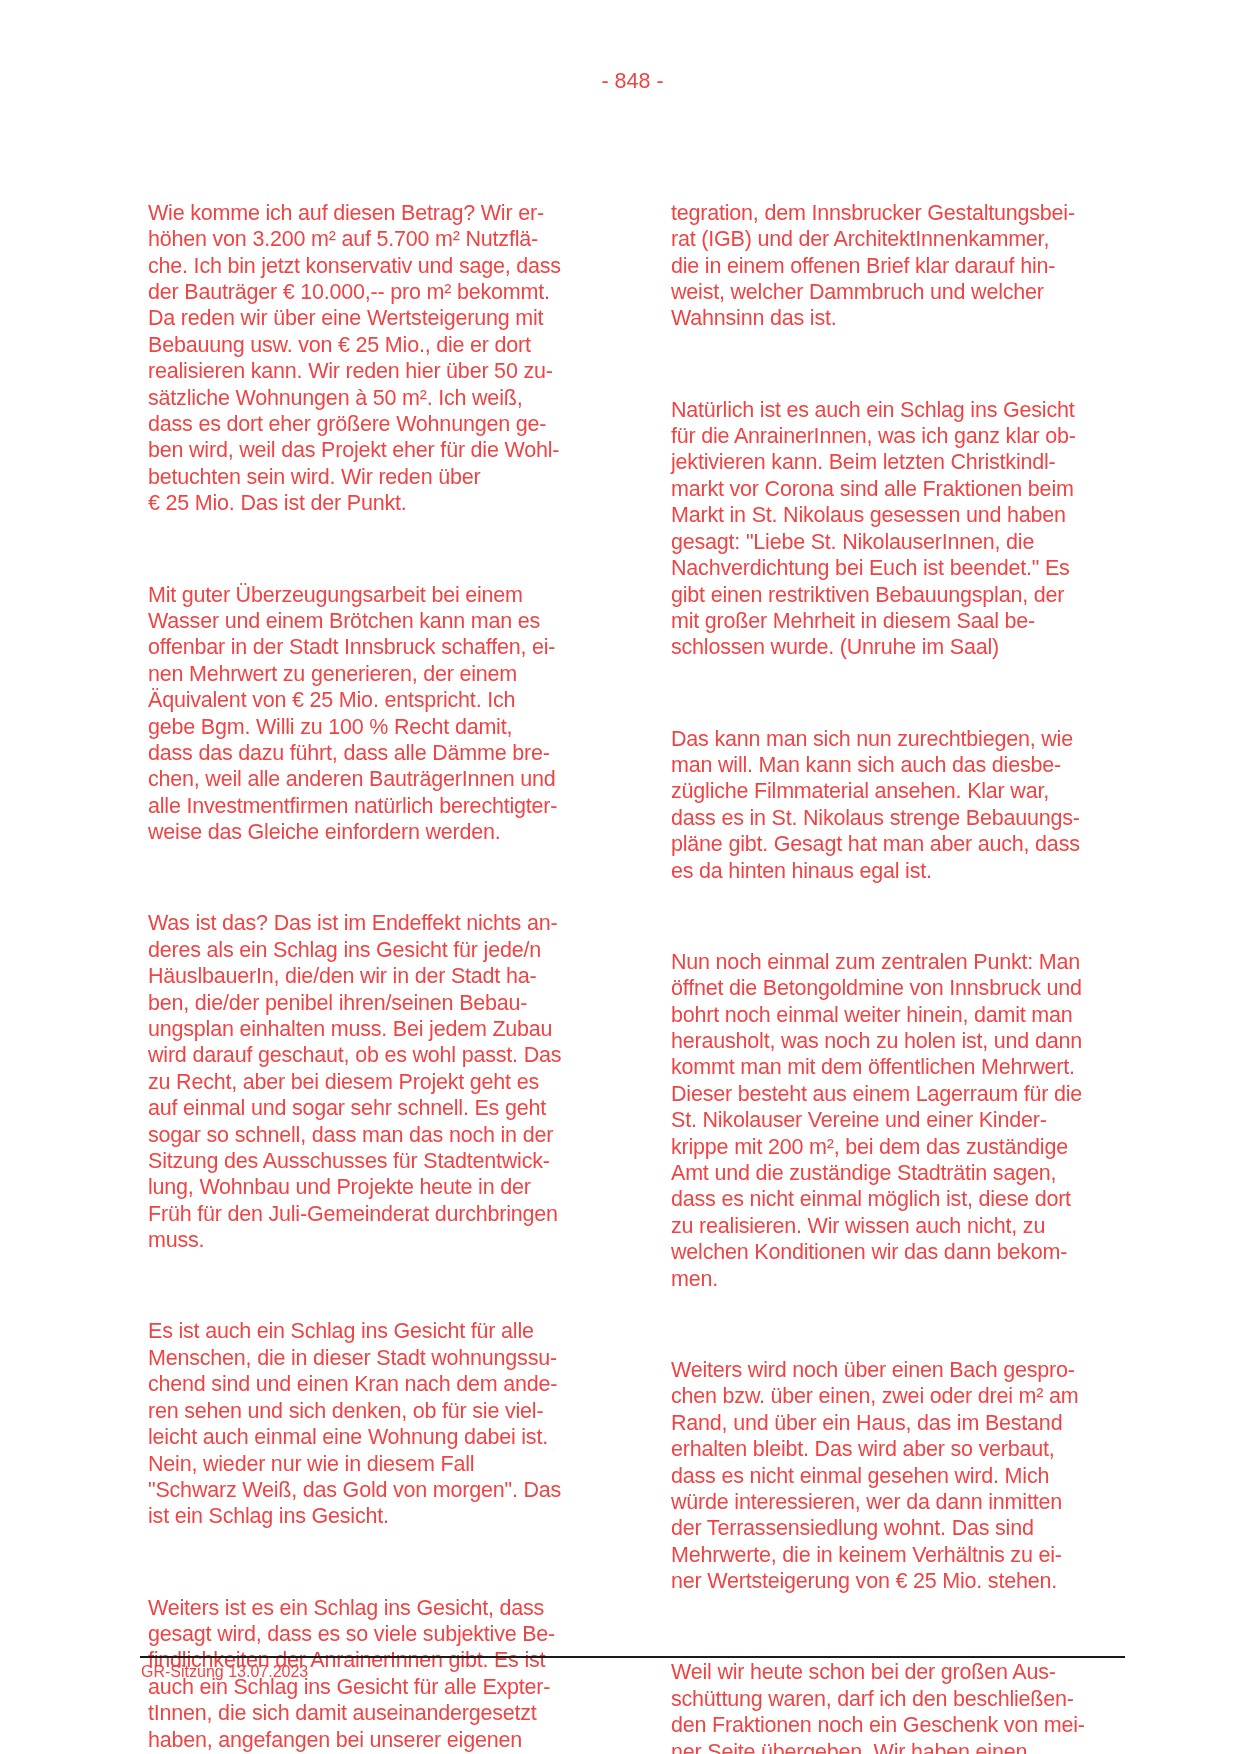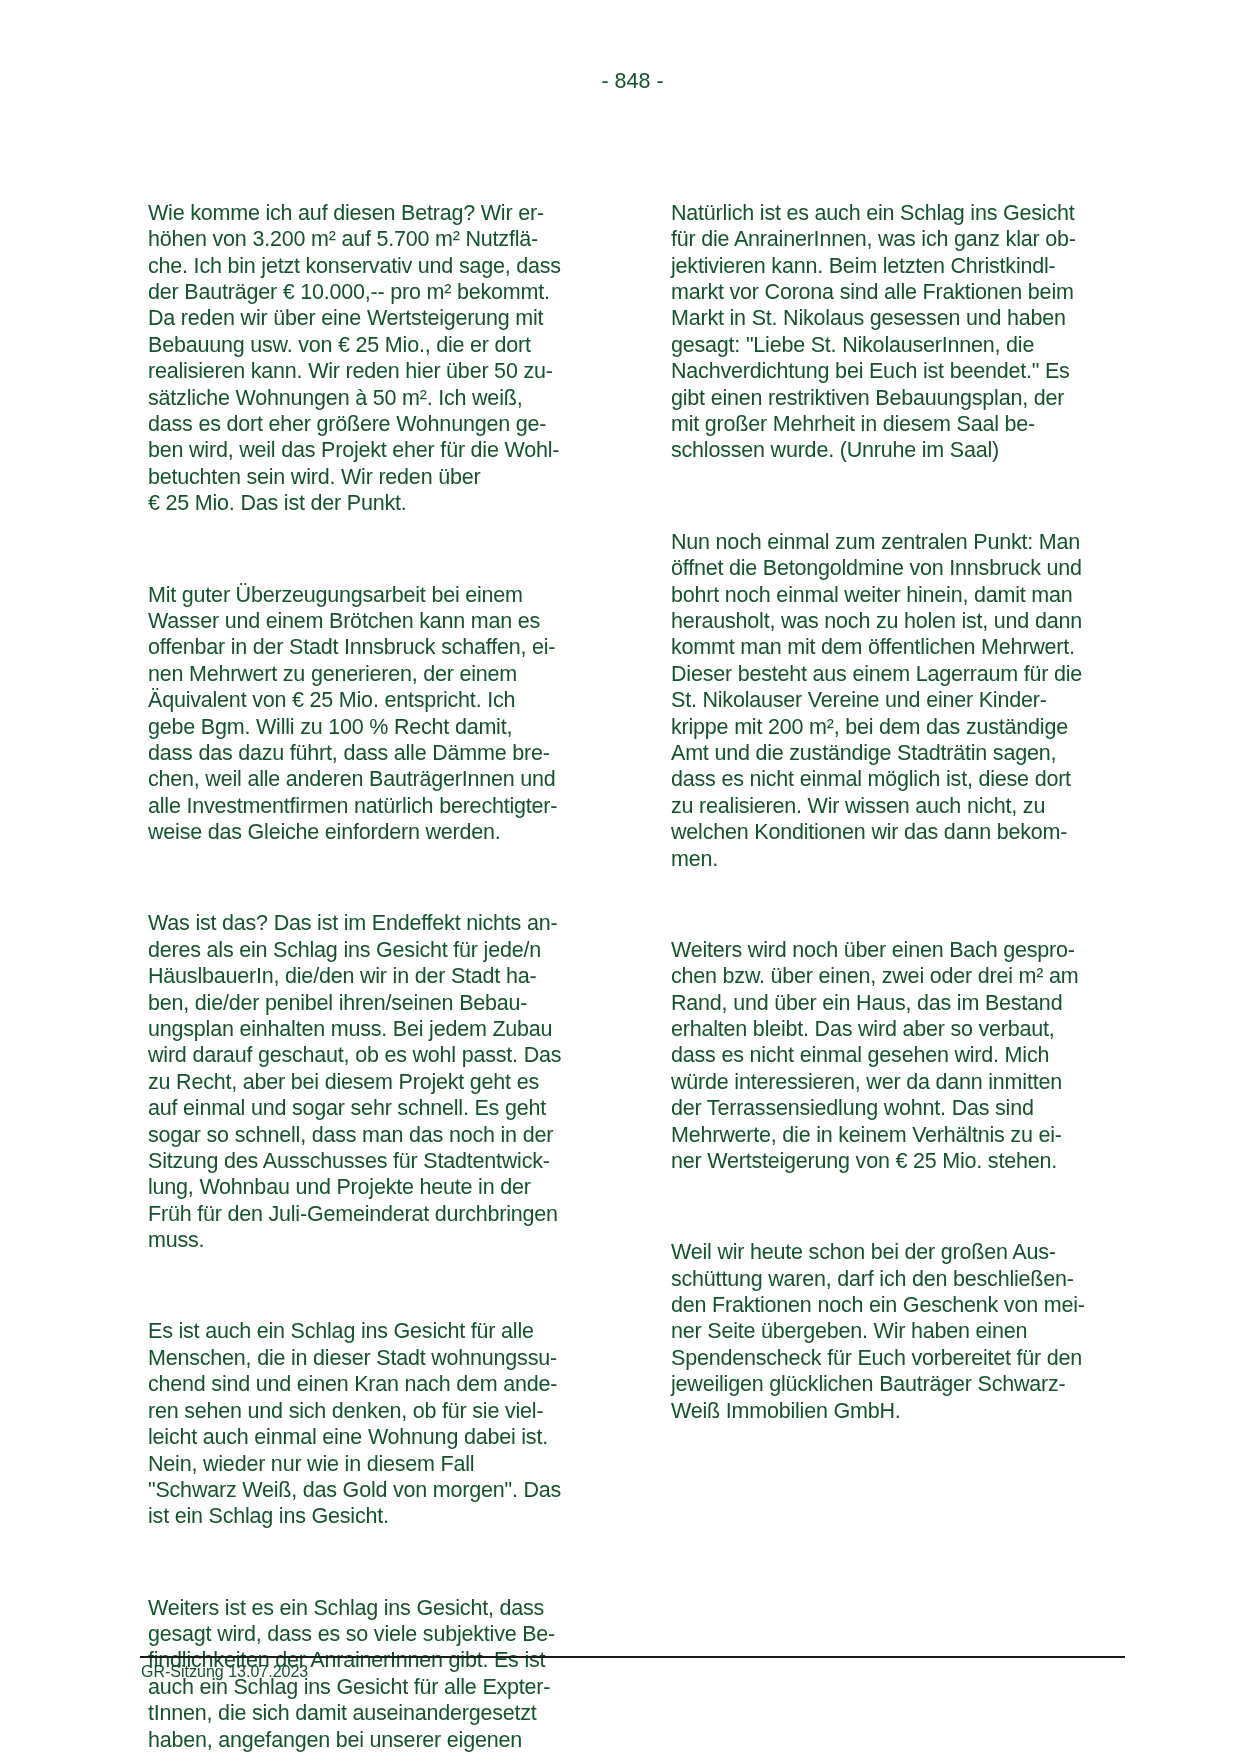--- a/index.html
+++ b/index.html
@@ -6,21 +6,21 @@
     margin: 0;
     padding: 0;
     background: #e8e8e8;
   }
   .page {
     position: relative;
     width: 1241px;
     height: 1754px;
     background: #ffffff;
     font-family: "Liberation Sans", sans-serif;
-    color: #14532d;
+    color: #ef4444;
     overflow: hidden;
   }
   .page-number {
     position: absolute;
     top: 68px;
     left: 140px;
     width: 985px;
     text-align: center;
     font-size: 21.5px;
     line-height: 26.4px;
@@ -111,30 +111,41 @@
     <p class="para">Weiters ist es ein Schlag ins Gesicht, dass
 gesagt wird, dass es so viele subjektive Be-
 findlichkeiten der AnrainerInnen gibt. Es ist
 auch ein Schlag ins Gesicht für alle Expter-
 tInnen, die sich damit auseinandergesetzt
 haben, angefangen bei unserer eigenen
 Mag.-Abt. III, Stadtplanung, Mobilität und In-</p>
   </div>
 
   <div class="col col-right">
+    <p class="para">tegration, dem Innsbrucker Gestaltungsbei-
+rat (IGB) und der ArchitektInnenkammer,
+die in einem offenen Brief klar darauf hin-
+weist, welcher Dammbruch und welcher
+Wahnsinn das ist.</p>
     <p class="para">Natürlich ist es auch ein Schlag ins Gesicht
 für die AnrainerInnen, was ich ganz klar ob-
 jektivieren kann. Beim letzten Christkindl-
 markt vor Corona sind alle Fraktionen beim
 Markt in St. Nikolaus gesessen und haben
 gesagt: "Liebe St. NikolauserInnen, die
 Nachverdichtung bei Euch ist beendet." Es
 gibt einen restriktiven Bebauungsplan, der
 mit großer Mehrheit in diesem Saal be-
 schlossen wurde. (Unruhe im Saal)</p>
+    <p class="para">Das kann man sich nun zurechtbiegen, wie
+man will. Man kann sich auch das diesbe-
+zügliche Filmmaterial ansehen. Klar war,
+dass es in St. Nikolaus strenge Bebauungs-
+pläne gibt. Gesagt hat man aber auch, dass
+es da hinten hinaus egal ist.</p>
     <p class="para">Nun noch einmal zum zentralen Punkt: Man
 öffnet die Betongoldmine von Innsbruck und
 bohrt noch einmal weiter hinein, damit man
 herausholt, was noch zu holen ist, und dann
 kommt man mit dem öffentlichen Mehrwert.
 Dieser besteht aus einem Lagerraum für die
 St. Nikolauser Vereine und einer Kinder-
 krippe mit 200 m², bei dem das zuständige
 Amt und die zuständige Stadträtin sagen,
 dass es nicht einmal möglich ist, diese dort

